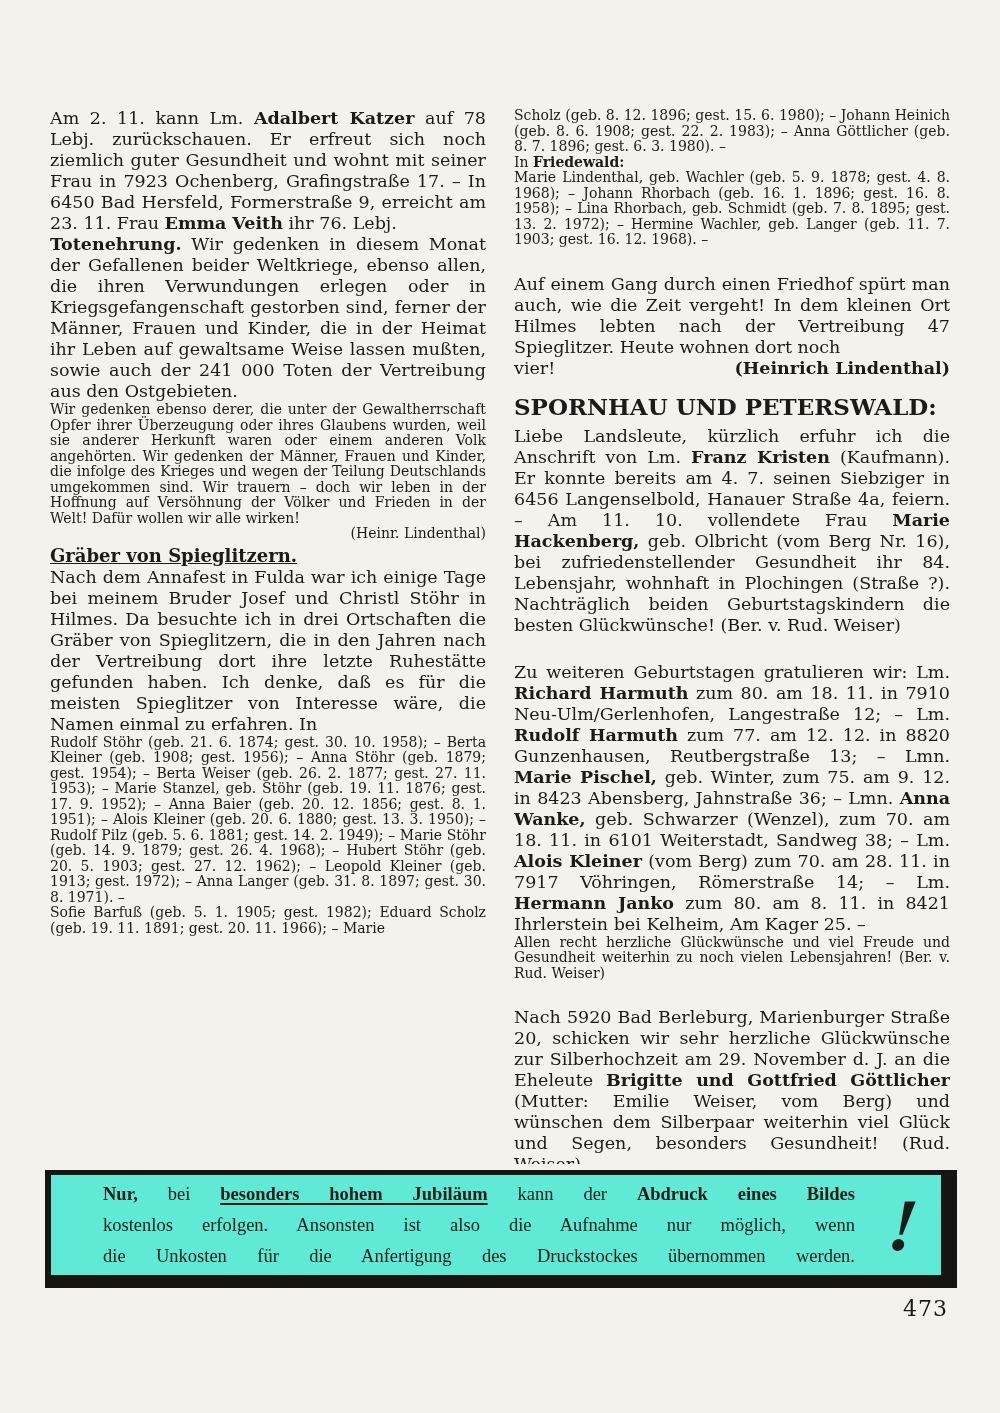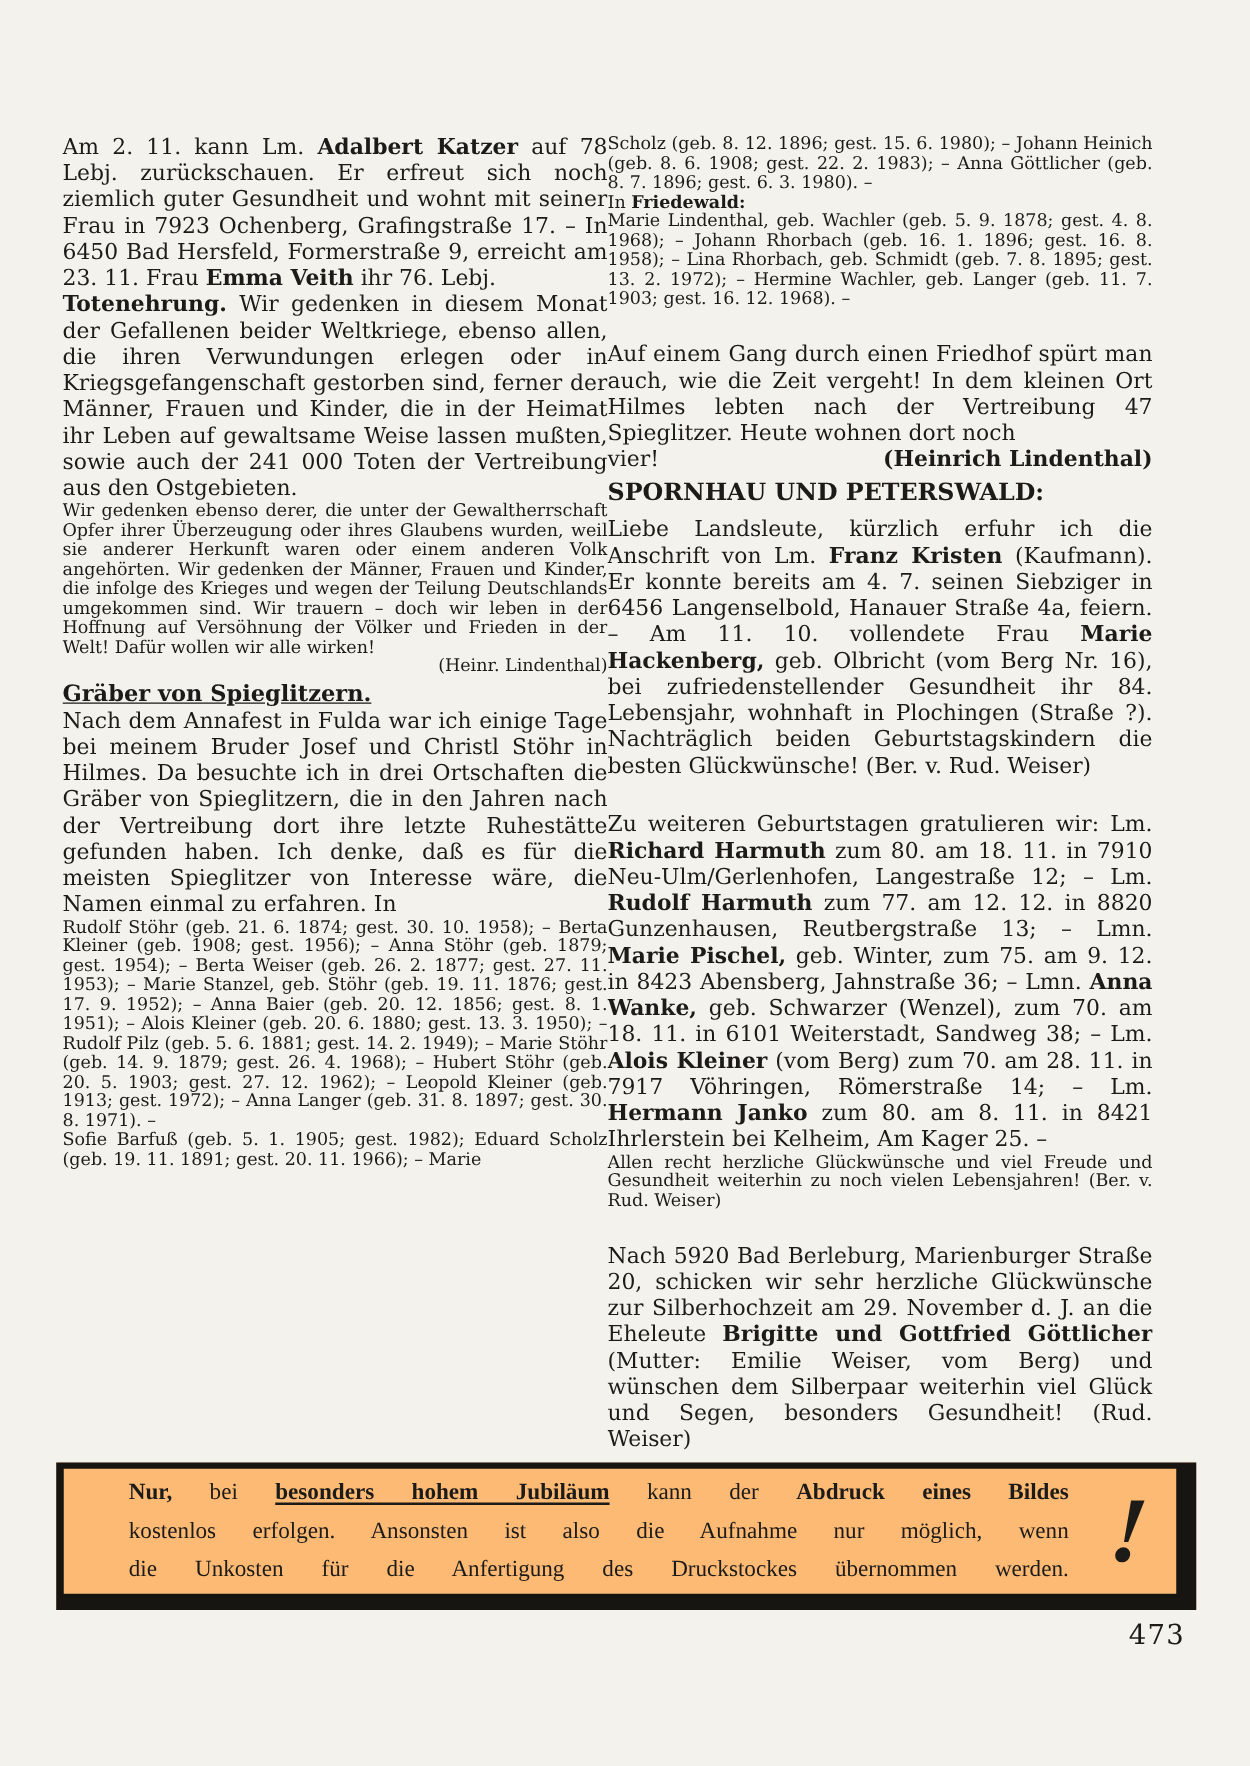--- a/index.html
+++ b/index.html
@@ -7,48 +7,48 @@
     width: 1000px; height: 1413px;
     background: #f4f2ec;
     position: relative;
     overflow: hidden;
     font-family: "DejaVu Serif", serif;
     color: #1c1b18;
   }
   .page { position: absolute; inset: 0; }
   .columns {
     position: absolute; left: 50px; top: 108px;
-    width: 900px; display: flex; 
+    width: 900px; display: flex; gap: 28px;
   }
   .col { width: 436px; height: 1056px; overflow: hidden; }
   .blk { margin: 0; }
   .p-norm {
     font-size: 17.5px; line-height: 21px;
     text-align: justify; hyphens: auto; -webkit-hyphens: auto;
   }
   .p-small {
     font-size: 14px; line-height: 15.5px;
     text-align: justify; hyphens: auto; -webkit-hyphens: auto;
   }
   .b { font-weight: bold; }
   .u { text-decoration: underline; text-underline-offset: 3px; text-decoration-thickness: 2px; }
   .sig { text-align: right; }
   .head { font-weight: bold; font-size: 18px; line-height: 22px; margin-top: 3px; text-decoration: underline; }
-  .head-caps { font-weight: bold; font-size: 19px; line-height: 23px; margin-top: 4px; margin-bottom: 8px; }
+  .head-caps { font-weight: bold; font-size: 23px; line-height: 23px; margin-top: 16px; margin-bottom: 8px; }
   .mt { margin-top: 26px; }
   .split { display: flex; justify-content: space-between; }
   .split .right-part { text-align: right; font-weight: bold; }
 
   .notice {
     position: absolute; left: 45px; top: 1170px;
     width: 912px; height: 118px;
     box-sizing: border-box;
     border-style: solid; border-color: #161512;
     border-width: 5px 16px 13px 6px;
-    background: #fdba74;
+    background: #5eead4;
     display: flex; align-items: center;
   }
   .notice-text {
     flex: 1;
     padding: 8px 16px 8px 52px;
     font-family: "Liberation Serif", serif;
   }
   .box-line {
     font-size: 18.5px; line-height: 31px;
     text-align: justify; text-align-last: justify; text-justify: inter-word;

